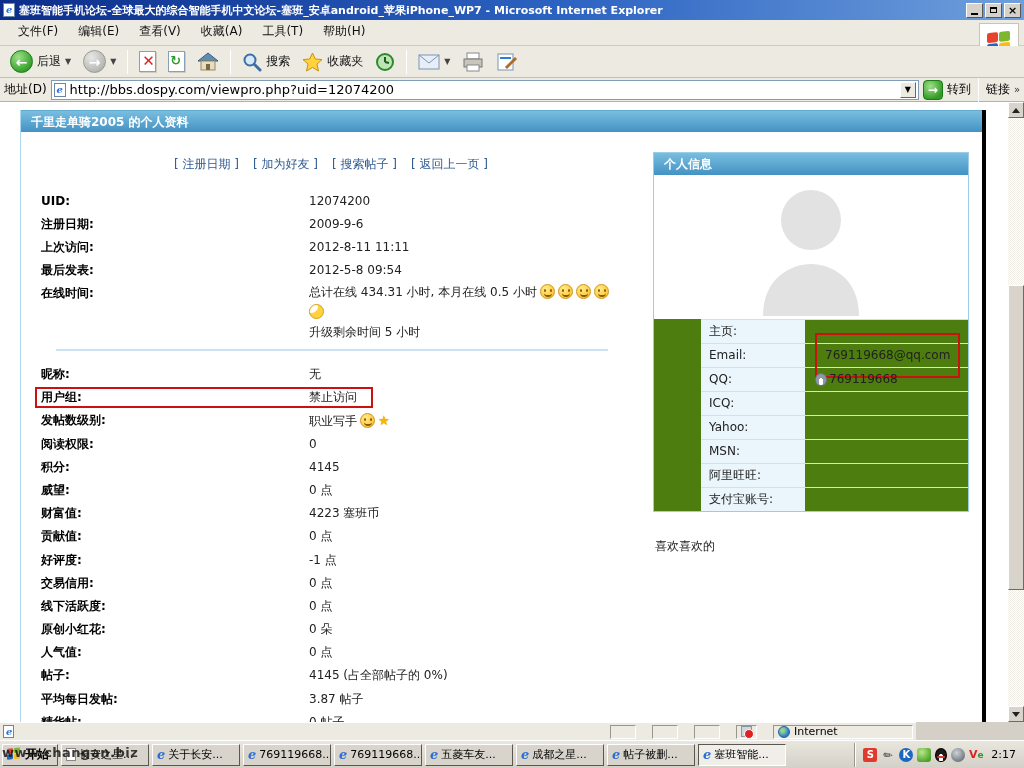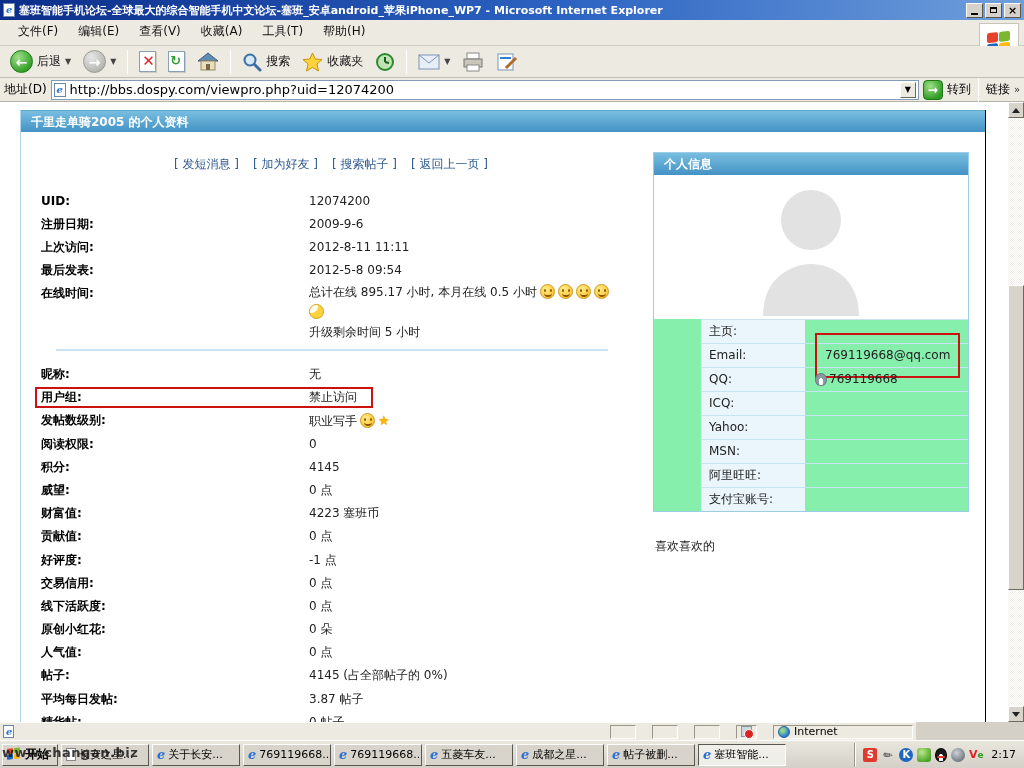--- a/index.html
+++ b/index.html
@@ -50,21 +50,21 @@
   .addr-url { flex:1; font-size:13px; color:#000; white-space:nowrap; overflow:hidden; }
   .addr-dd { width:16px; height:16px; background:#EDEAE2; border:1px solid; border-color:#fff #6a675e #6a675e #fff;
     display:flex; align-items:center; justify-content:center; font-size:8px; }
   .gobtn { width:20px; height:20px; border-radius:4px; background:radial-gradient(circle at 35% 30%,#9fe08a,#2f9b24 75%);
     border:1px solid #1d7a16; color:#fff; font-weight:bold; display:flex; align-items:center; justify-content:center; }
   .links-chev { font-size:10px; color:#333; }
 
   
   .content { position:absolute; left:0; top:102px; width:1008px; height:620px; background:#fff; overflow:hidden; }
   .page { position:absolute; left:20px; top:8px; width:966px; height:612px;
-    border-left:1px solid #AFD6EC; border-right:1px solid #000000; }
+    border-left:1px solid #AFD6EC; border-right:4px solid #000000; }
   .blue-head { background:linear-gradient(#79BEE0,#4392C4); color:#fff; font-weight:bold; height:22px;
     line-height:22px; padding-left:10px; font-size:12px; }
   .page > .blue-head { border-top:1px solid #5FA8CE; }
   .actions { position:absolute; left:0; top:46px; width:620px; text-align:center; }
   .action-link { color:#2F5A8F; margin:0 7px; cursor:pointer; }
 
   .profile1 { position:absolute; left:20px; top:80px; width:600px; }
   .prow { min-height:23px; line-height:23px; display:flex; }
   .plabel { display:inline-block; width:268px; font-weight:bold; color:#000; flex:none; }
   .pvalue { color:#222; }
@@ -82,21 +82,21 @@
   .emoji-smile::before { content:""; position:absolute; left:3px; top:4px; width:2px; height:3px; background:#8a5a00;
     border-radius:50%; box-shadow:6px 0 0 #8a5a00; }
   .emoji-smile::after { content:""; position:absolute; left:3px; top:5px; width:8px; height:5px;
     border-bottom:2px solid #8a5a00; border-radius:0 0 8px 8px; }
   .emoji-moon { display:inline-block; width:15px; height:15px; border-radius:50%; background:#FFD23E;
     border:1px solid #D2A018; position:relative; overflow:hidden; vertical-align:-3px; }
   .emoji-moon::before { content:""; position:absolute; left:-5px; top:-5px; width:13px; height:13px; border-radius:50%; background:#fff; }
   .emoji-star::before { content:"★"; color:#FFB400; font-size:13px; margin-left:3px; text-shadow:0 0 1px #B8860B; }
 
   
-  .infopanel { position:absolute; left:632px; top:42px; width:316px; border:1px solid #9CCDE7; background:#86efac; }
+  .infopanel { position:absolute; left:632px; top:42px; width:316px; border:1px solid #9CCDE7; background:#4d7c0f; }
   .avatarbox { height:144px; display:flex; align-items:center; justify-content:center; background:#fff; }
   .irow { display:flex; border-top:1px solid #C7E4F2; height:24px; line-height:23px;margin-left:47px; }
   .ilabel { width:104px; background:#EAF6FC; padding-left:8px; flex:none; color:#222; }
   .ivalue { flex:1; padding-left:10px; color:#222; display:flex; align-items:center; }
   .redbox-inline { border:2px solid #CC1111; padding:12px 8px; line-height:17px; display:inline-block; }
   .qq-pen { display:inline-block; width:12px; height:13px; margin-right:2px; border-radius:50% 50% 46% 46%;
     background:radial-gradient(ellipse at 50% 75%, #fff 0 34%, #8d99a2 35%); border:1px solid #6b7780; vertical-align:-2px; }
   .panel-footer { position:absolute; left:634px; top:428px; color:#222; }
 
   
@@ -271,21 +271,21 @@
   <span class="gobtn">→</span>
   <span>转到</span>
   <span class="tsep"></span>
   <span>链接</span>
   <span class="links-chev">»</span>
 </div>
 
 <div class="content">
   <div class="page">
     <div class="blue-head">千里走单骑2005 的个人资料</div>
-    <div class="actions"><span class="action-link">[ 发短消息 ]</span><span class="action-link">[ 加为好友 ]</span><span class="action-link">[ 搜索帖子 ]</span><span class="action-link">[ 返回上一页 ]</span></div>
+    <div class="actions"><span class="action-link">[ 注册日期 ]</span><span class="action-link">[ 加为好友 ]</span><span class="action-link">[ 搜索帖子 ]</span><span class="action-link">[ 返回上一页 ]</span></div>
 
     <div class="profile1" id="profile-rows">
         <div class="prow">
           <span class="plabel">UID:</span>
           <span class="pvalue">12074200</span>
         </div>
         <div class="prow">
           <span class="plabel">注册日期:</span>
           <span class="pvalue">2009-9-6</span>
         </div>
@@ -293,21 +293,21 @@
           <span class="plabel">上次访问:</span>
           <span class="pvalue">2012-8-11 11:11</span>
         </div>
         <div class="prow">
           <span class="plabel">最后发表:</span>
           <span class="pvalue">2012-5-8 09:54</span>
         </div>
         <div class="prow">
           <span class="plabel">在线时间:</span>
           <span class="pvalue">
-            <div class="oline"><span>总计在线 895.17 小时, 本月在线 0.5 小时</span><span class="emoji-smile"></span><span class="emoji-smile"></span><span class="emoji-smile"></span><span class="emoji-smile"></span></div>
+            <div class="oline"><span>总计在线 434.31 小时, 本月在线 0.5 小时</span><span class="emoji-smile"></span><span class="emoji-smile"></span><span class="emoji-smile"></span><span class="emoji-smile"></span></div>
             <div class="oline"><span class="emoji-moon"></span></div>
             <div class="oline">升级剩余时间 5 小时</div>
           </span>
         </div>
       </div>
     <div class="divider"></div>
     <div class="stats" id="stat-rows">
         <div class="srow">
           <span class="plabel">昵称:</span>
           <span class="pvalue"><span>无</span></span>

